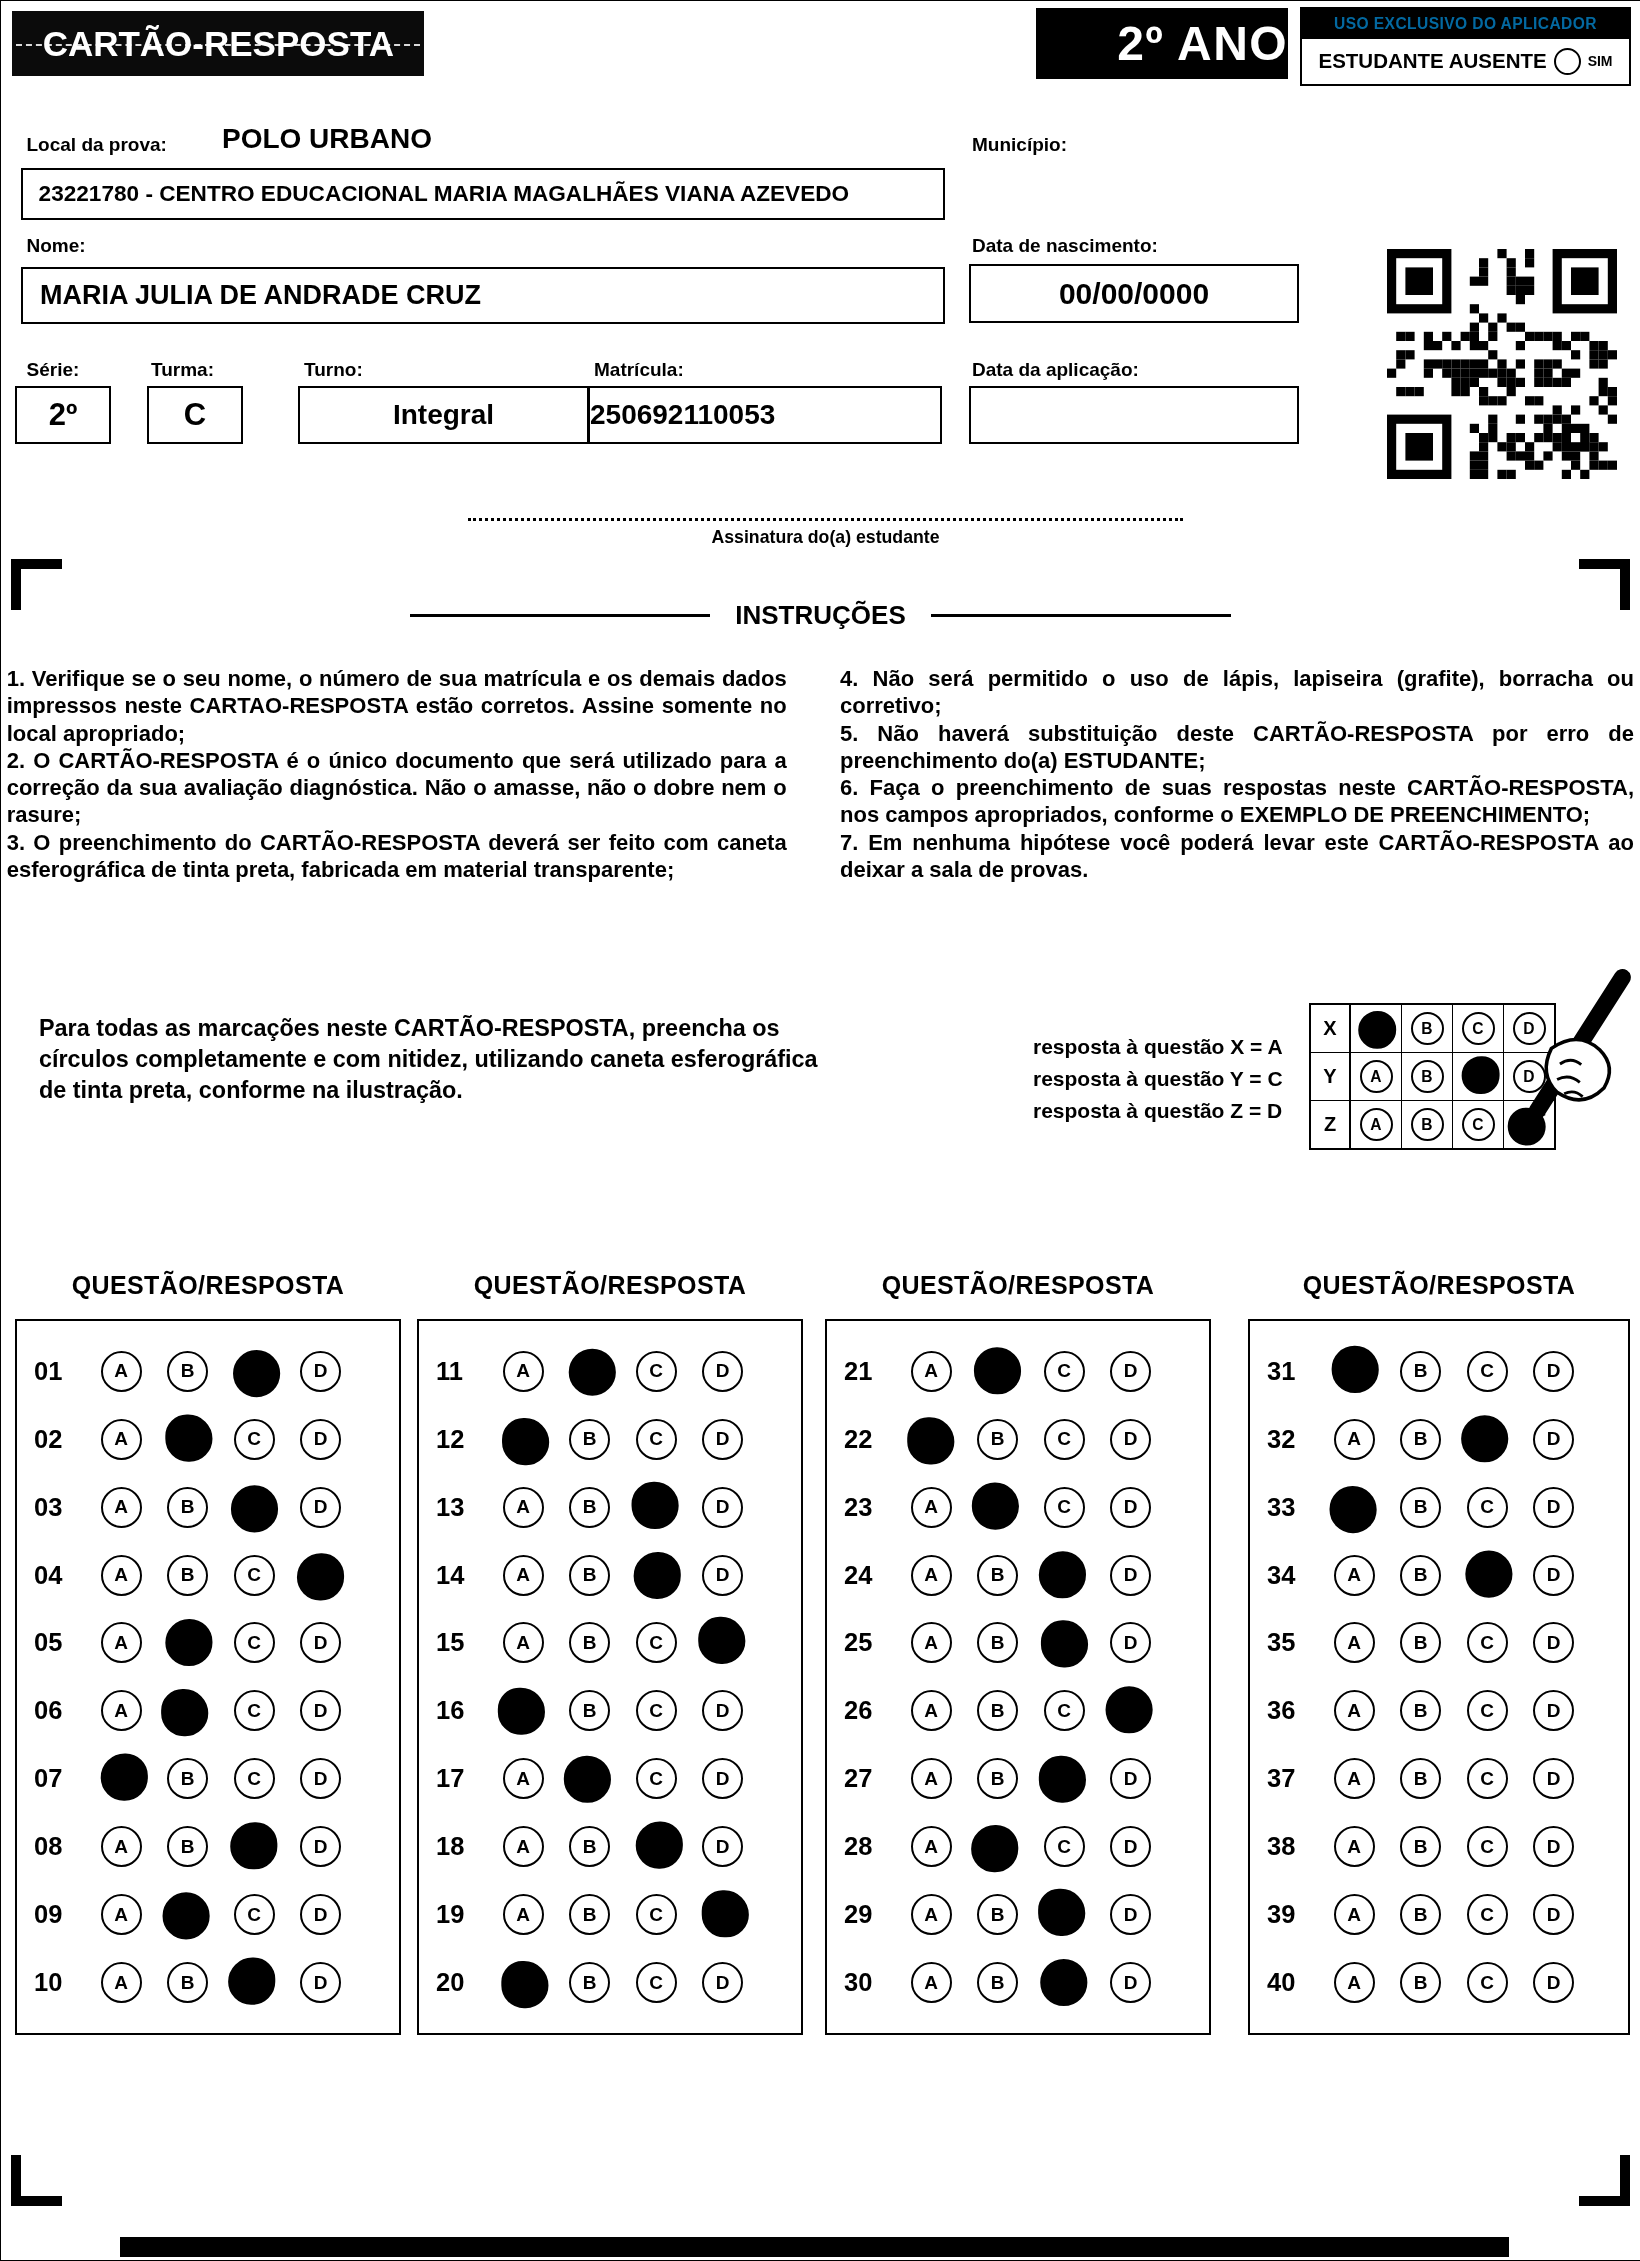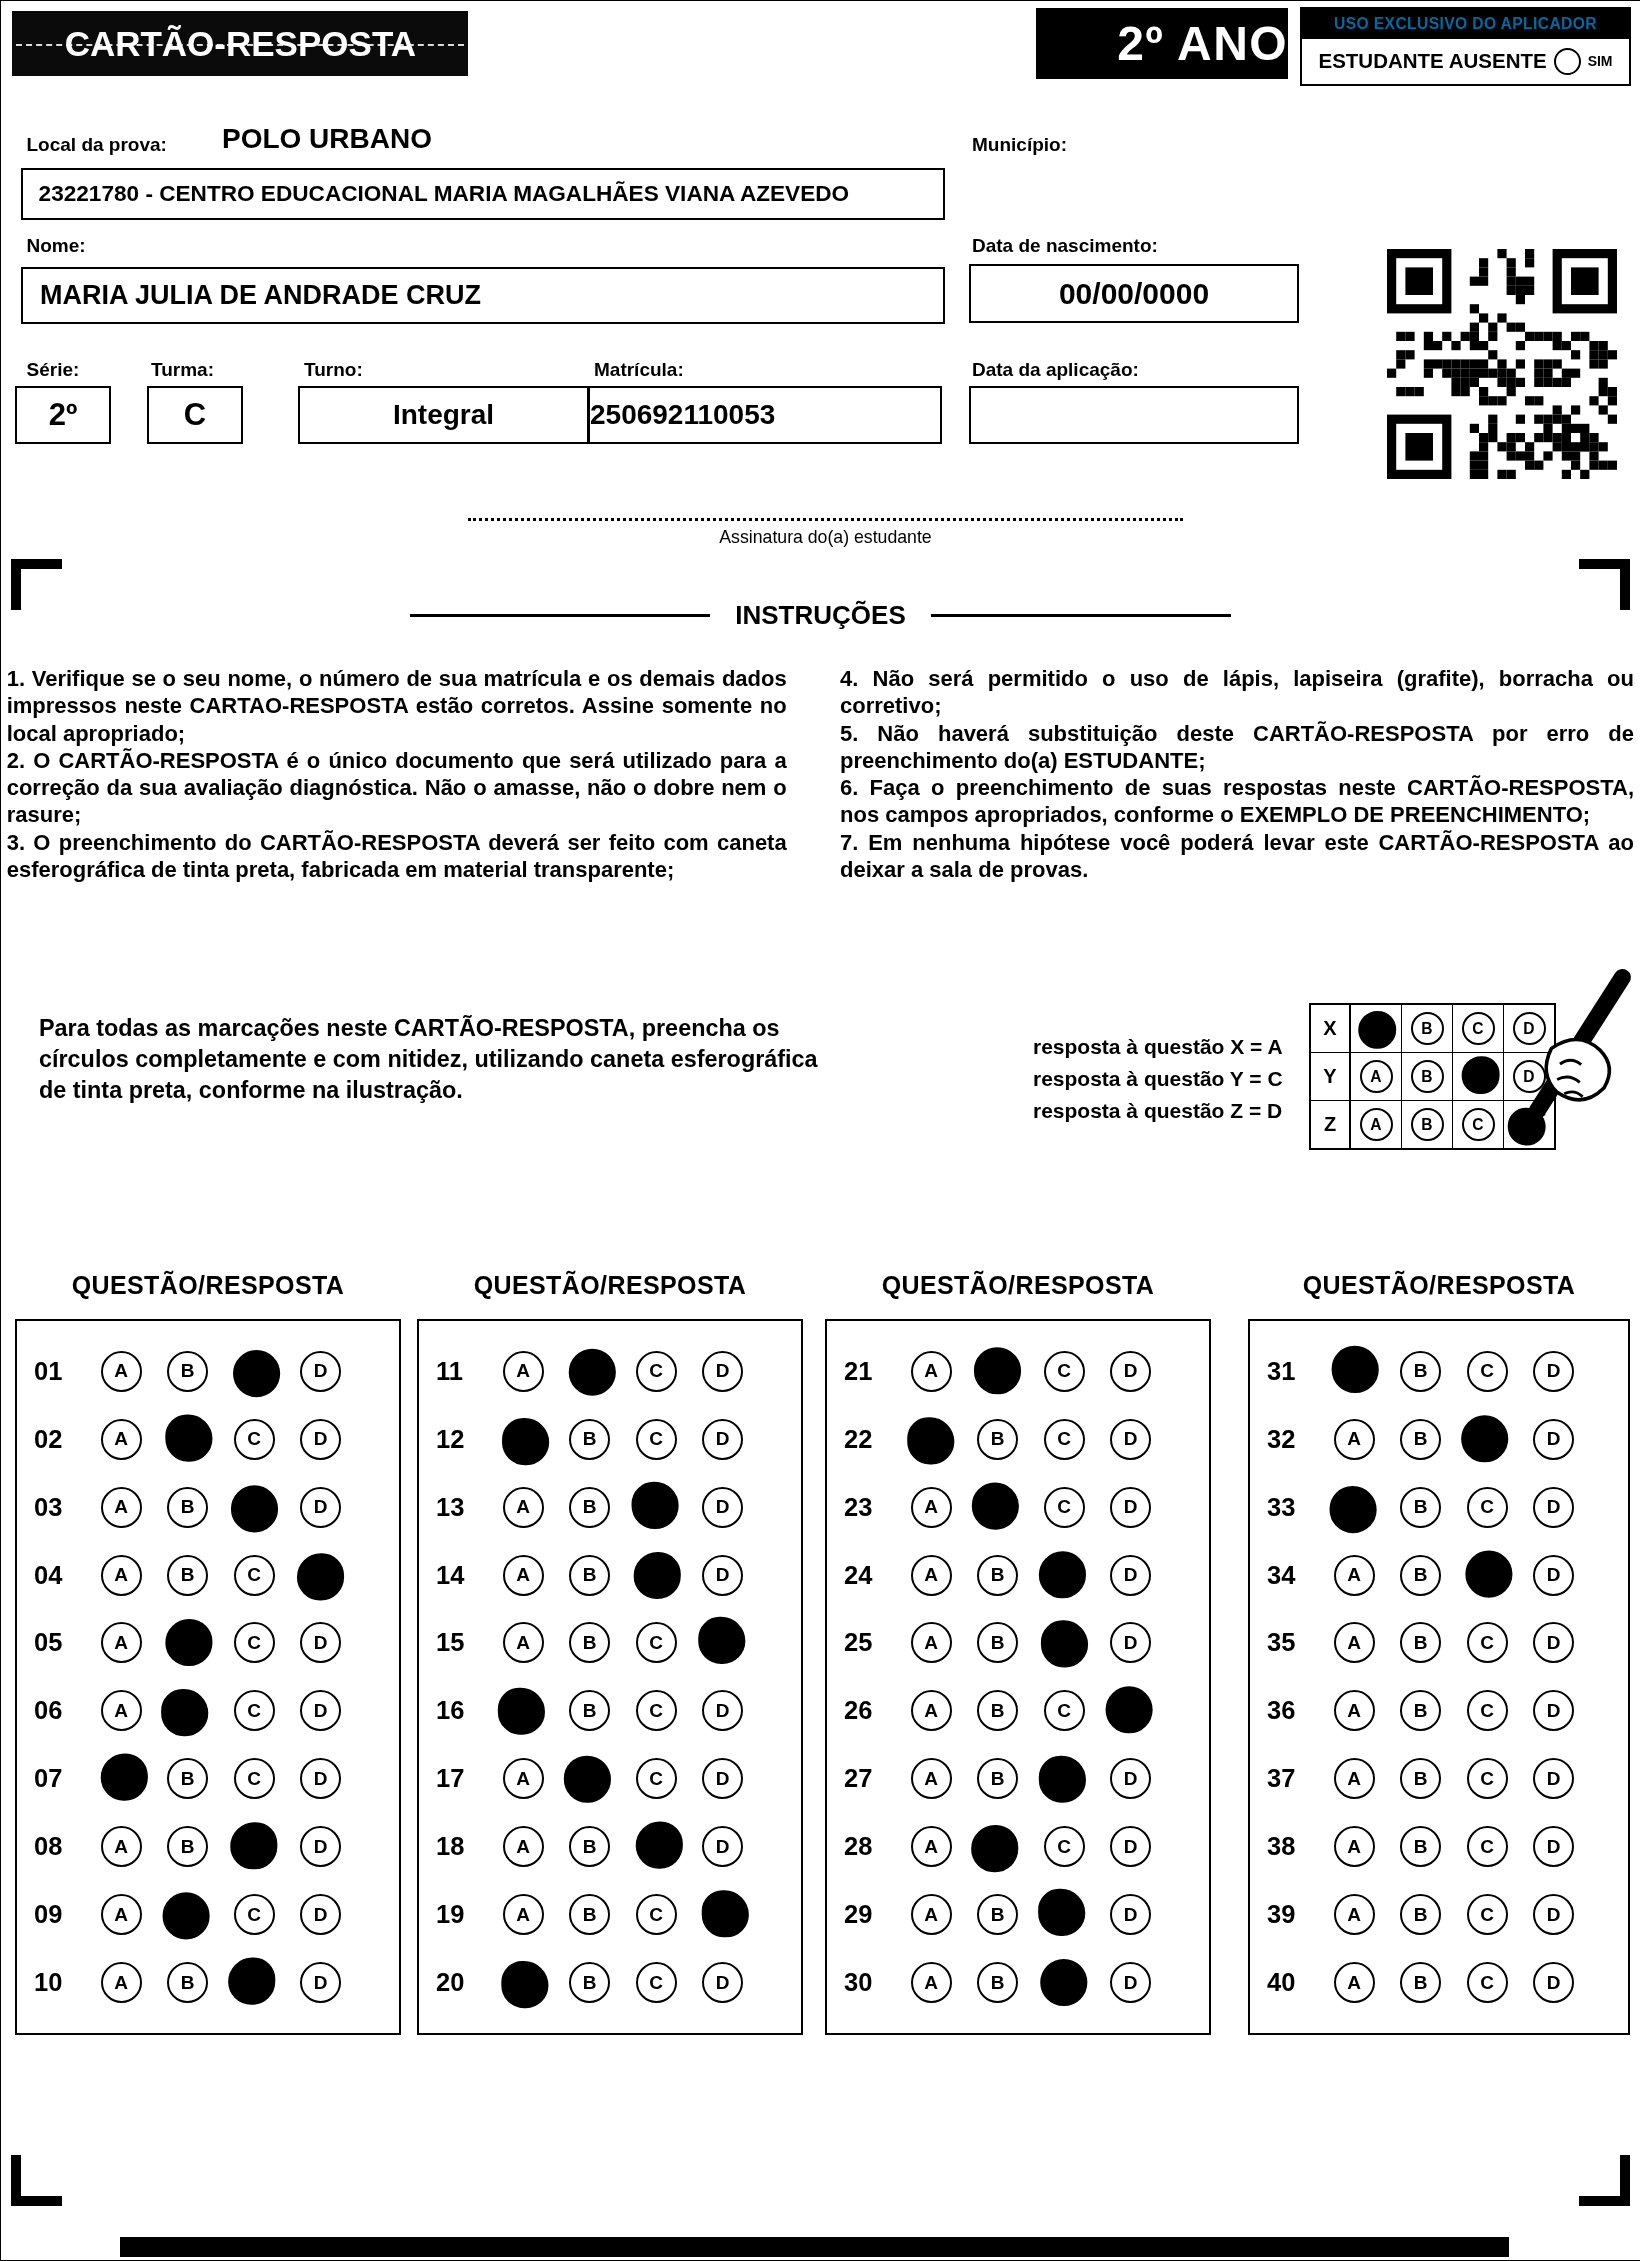--- a/index.html
+++ b/index.html
@@ -3,21 +3,21 @@
 <meta charset="utf-8">
 <style>
   html,body{margin:0;padding:0}
   body{width:1641px;height:2261px;position:relative;background:#fff;color:#000;
        font-family:"Liberation Sans",sans-serif}
   .page{position:absolute;inset:0;border:1.4px solid #000;overflow:hidden;background:#fff}
   .lbl{position:absolute;font-weight:bold;font-size:19px;white-space:nowrap}
   .box{position:absolute;border:2.1px solid #000;display:flex;align-items:center;background:#fff;box-sizing:border-box}
 
   
-  .title-box{position:absolute;left:11.3px;top:10px;width:456px;height:65px;background:#0b0b0b;color:#fff;
+  .title-box{position:absolute;left:11.3px;top:10px;width:412px;height:65px;background:#0b0b0b;color:#fff;
              display:flex;align-items:center;justify-content:center;font-weight:bold;font-size:35px}
   .title-dash{position:absolute;left:4.2px;right:4.2px;top:33px;border-top:2.8px dashed #fff;opacity:.85}
   .exam-box{position:absolute;left:454px;top:11.3px;width:566px;height:62px;border:2.8px solid #000;box-sizing:border-box;
             display:flex;align-items:center;justify-content:center;font-weight:bold;font-size:33px;background:#fff}
   .ano-box{position:absolute;left:1035px;top:7px;width:252px;height:71px;background:#000;color:#fff;
            display:flex;align-items:center;justify-content:flex-end;font-weight:bold;font-size:48px;letter-spacing:1.4px}
   .aplicador-box{position:absolute;left:1299px;top:5.7px;width:331px;height:79px;border:2.1px solid #000;box-sizing:border-box;
                  display:flex;flex-direction:column;background:#fff}
   .aplicador-top{background:#000;color:#0369a1;font-weight:bold;font-size:15.6px;height:30px;
                  display:flex;align-items:center;justify-content:center;letter-spacing:0.4px}
@@ -34,21 +34,21 @@
   .serie-box{left:14px;top:385px;width:96px;height:58px;justify-content:center;font-size:31px;font-weight:bold}
   .turma-box{left:146px;top:385px;width:96px;height:58px;justify-content:center;font-size:31px;font-weight:bold}
   .turno-box{left:297px;top:385px;width:291px;height:58px;justify-content:center;font-size:28px;font-weight:bold}
   .matricula-box{left:587px;top:385px;width:354px;height:58px;justify-content:flex-start;font-size:28px;font-weight:bold}
   .aplicacao-box{left:968px;top:385px;width:330px;height:58px}
   .qr{position:absolute;left:1386px;top:248px;width:230px;height:230px}
 
   
   .sig{position:absolute;left:467px;top:517px;width:715px;text-align:center}
   .sig-line{border-top:3.5px dotted #000;height:0}
-  .sig-label{font-weight:normal;font-size:17.7px;margin-top:5.7px}
+  .sig-label{font-weight:bold;font-size:17.7px;margin-top:5.7px}
 
   
   .mark{position:absolute;width:51px;height:51px;box-sizing:border-box}
   .mark.tl{left:10px;top:558px;border-left:10px solid #000;border-top:10px solid #000}
   .mark.tr{right:10px;top:558px;border-right:10px solid #000;border-top:10px solid #000}
   .mark.bl{left:10px;top:2154px;border-left:10px solid #000;border-bottom:10px solid #000}
   .mark.br{right:10px;top:2154px;border-right:10px solid #000;border-bottom:10px solid #000}
 
   
   .instr-header{position:absolute;left:0;top:599px;width:100%;display:flex;align-items:center;justify-content:center;

